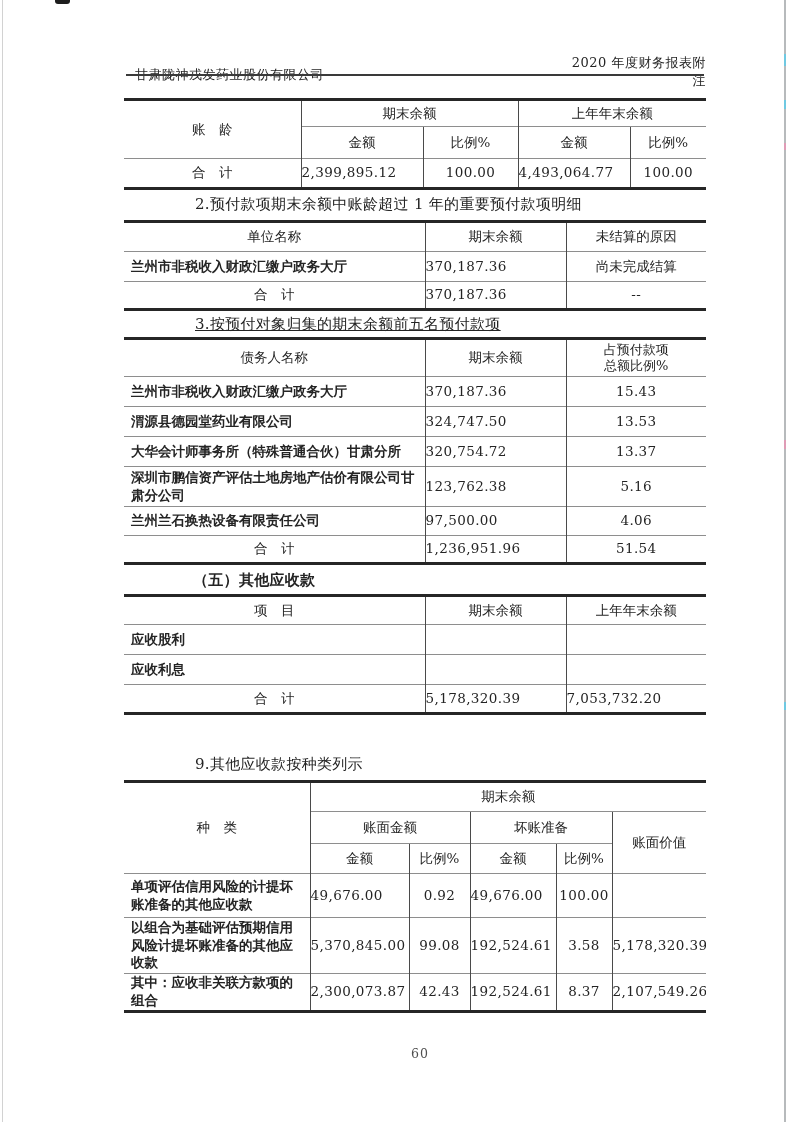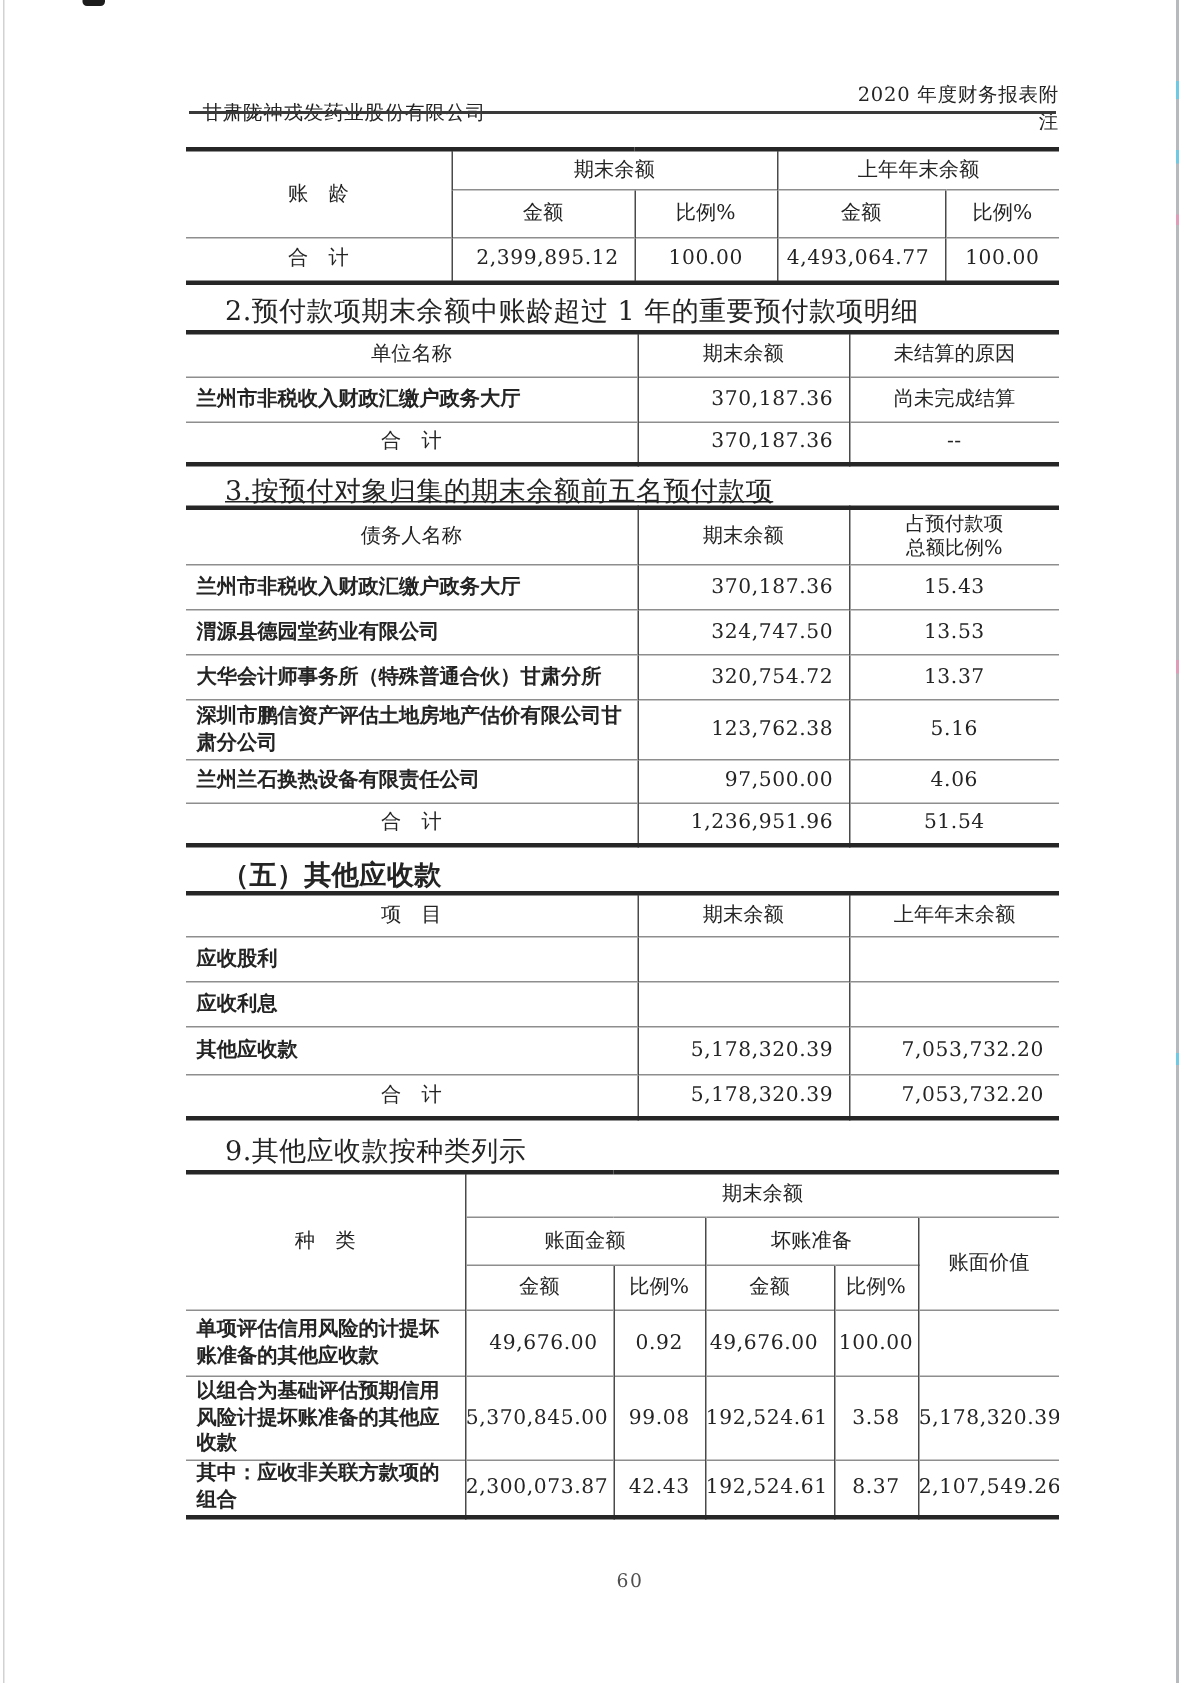--- a/index.html
+++ b/index.html
@@ -13,29 +13,29 @@
     overflow:hidden;
   }
   .abs { position:absolute; }
 
   
   .hdr-left  { left:135px; top:66px; font-size:13px; letter-spacing:.5px; }
   .hdr-right { top:54px; left:560px; width:146px; font-size:13px; text-align:right; letter-spacing:.5px; }
   .hdr-rule  { left:126px; top:74px; width:578px; height:2px; background:#3a3a3a; }
 
   
-  .heading { font-size:18px; letter-spacing:.3px; white-space:nowrap; }
+  .heading { font-size:15px; letter-spacing:.3px; white-space:nowrap;margin-left:45px; }
 
   
   table { border-collapse:collapse; table-layout:fixed; width:582px; }
   table.t { border-top:3px solid #262626; border-bottom:3px solid #262626; }
   td { vertical-align:middle; font-size:13.5px; line-height:1.32; overflow:hidden; }
   td.c   { text-align:center; }
   td.l   { text-align:left; padding-left:7px; padding-right:4px;font-weight:bold; }
-  td.r   { text-align:right; padding-right:10px; }
+  td.r   { text-align:left; padding-right:10px; }
   td.bl  { border-left:1px solid #4a4a4a; }
   tr.sep td { border-top:1px solid #8e8e8e; }
   .num { letter-spacing:.4px; }
   .small2 { font-size:13px; line-height:1.25; }
 
   
   .page-num { left:0; top:1046px; width:840px; text-align:center; font-size:12.5px; color:#4f4f4f; letter-spacing:1px; }
 
   
   .edge-right { left:784px; top:0; width:2px; height:1122px; background:#b7babc; }
@@ -185,25 +185,20 @@
   <tr class="sep" style="height:30px">
     <td class="l">应收股利</td>
     <td class="r num bl"></td>
     <td class="r num bl"></td>
   </tr>
   <tr class="sep" style="height:30px">
     <td class="l">应收利息</td>
     <td class="r num bl"></td>
     <td class="r num bl"></td>
   </tr>
-  <tr class="sep" style="height:32px">
-    <td class="l">其他应收款</td>
-    <td class="r num bl">5,178,320.39</td>
-    <td class="r num bl">7,053,732.20</td>
-  </tr>
   <tr class="sep" style="height:29px">
     <td class="c">合　计</td>
     <td class="r num bl">5,178,320.39</td>
     <td class="r num bl">7,053,732.20</td>
   </tr>
 </tbody>
   </table>
 
 <div class="abs heading" style="left:150px; top:755px;">9.其他应收款按种类列示</div>
 

